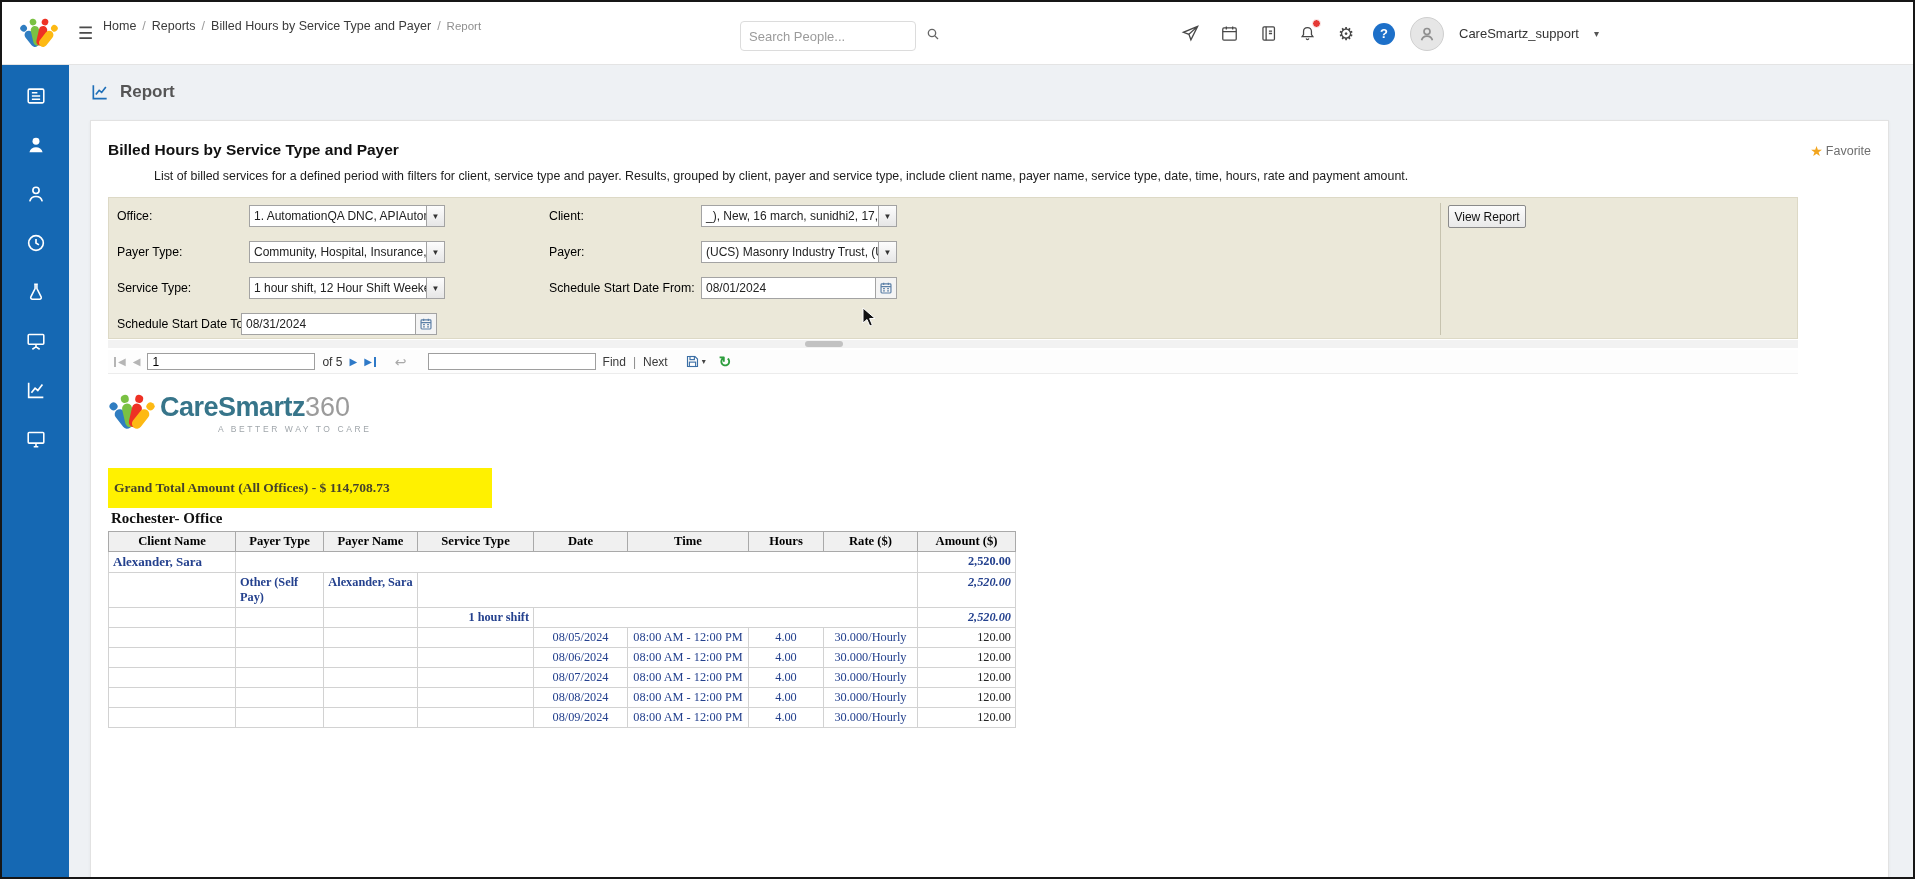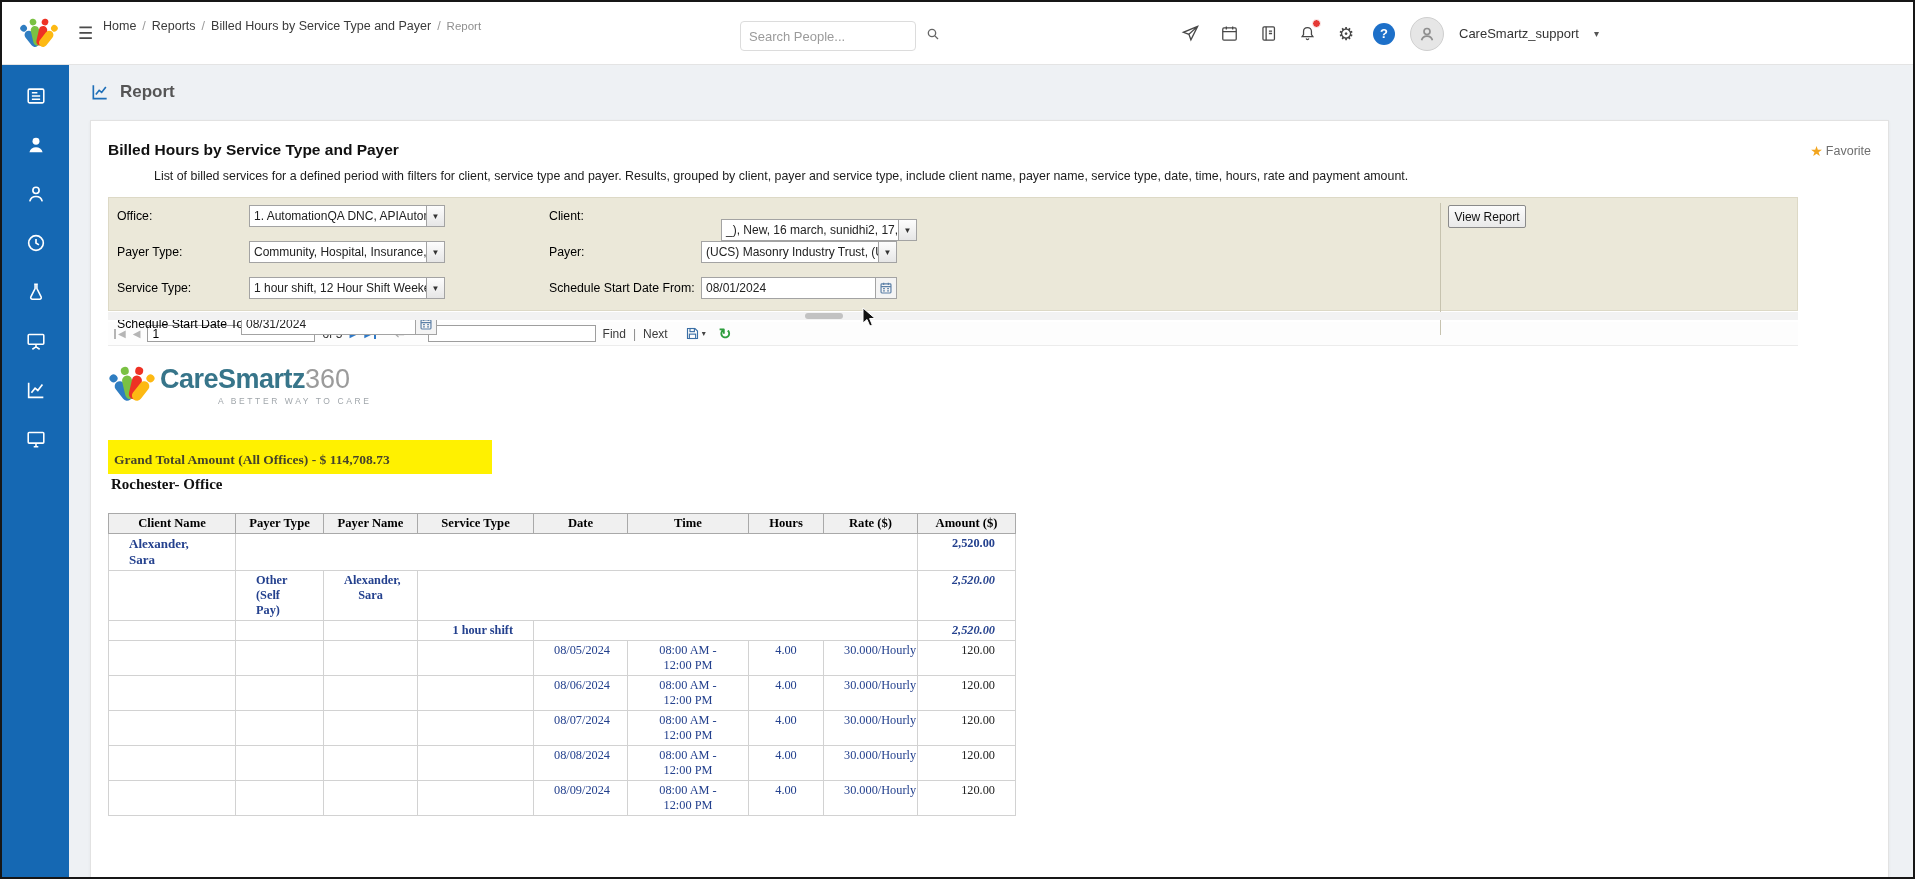--- a/index.html
+++ b/index.html
@@ -56,21 +56,21 @@
   .card { position:absolute; left:21px; top:55px; width:1799px; height:940px; background:#fff;
           border:1px solid #e2e2e2; box-shadow:0 1px 3px rgba(0,0,0,.05); padding:0 17px; }
   .card-head { display:flex; justify-content:space-between; align-items:flex-start; padding-top:20px; }
   .report-heading { font-size:15.5px; font-weight:bold; color:#101010; }
   .favorite { display:flex; align-items:center; gap:3px; font-size:12.5px; color:#6e6e6e;
               cursor:pointer; margin-top:2px; }
   .favorite .star { color:#f2a51f; font-size:14px; }
   .desc { margin-top:10px; font-size:12.4px; color:#1c1c1c;margin-left:46px; }
 
   
-  .filter-panel { position:relative; margin-top:14px; width:1690px; height:114px;
+  .filter-panel { position:relative; margin-top:14px; width:1690px; height:142px;
                   background:#ebe8d9; border:1px solid #ddd9c6; font-size:12.3px; }
   .fl { position:absolute; color:#000; white-space:nowrap; }
   .fctrl { position:absolute; height:22px; background:#fff; border:1px solid #a3a3a3;
            display:flex; align-items:stretch; font-size:12px; color:#222; cursor:pointer; }
   .fctrl .txt { flex:1; padding:3px 4px 0 4px; white-space:nowrap; overflow:hidden; }
   .dd-btn { width:18px; border-left:1px solid #a3a3a3; background:linear-gradient(#fdfdfd,#e6e6e6);
             display:flex; align-items:center; justify-content:center; font-size:8px; color:#333; }
   .date-ctrl input { flex:1; border:none; outline:none; font-size:12px; padding:0 4px; color:#222;
                      font-family:"Liberation Sans", sans-serif; min-width:0; }
   .cal-btn { width:21px; border-left:1px solid #a3a3a3; background:#f4f4f4;
@@ -106,28 +106,28 @@
 
   
   .report-body { margin-top:12px; font-family:"Liberation Serif", serif; }
   .logo-row { display:flex; align-items:flex-start; gap:4px; }
   .logo-text { line-height:1; padding-top:8px; font-family:"Liberation Sans", sans-serif; }
   .lt-main { font-size:27px; font-weight:bold; color:#37758a; letter-spacing:-0.5px; }
   .lt-360 { font-size:27px; font-weight:400; color:#9b9b9b; }
   .lt-tag { font-size:8.5px; letter-spacing:2.6px; color:#a0a6ab; margin-top:4px; padding-left:58px; }
 
   .grand-total { margin-top:30px; width:384px; background:#fff100; color:#46432c;
-                 font-weight:bold; font-size:13.5px; padding:12px 6px 6px 6px; }
+                 font-weight:bold; font-size:13.5px; padding:12px 6px 12px 6px; }
   .office-heading { font-size:15px; font-weight:bold; color:#101010; margin:2px 0 0 3px; }
 
   .rpt-table { border-collapse:collapse; table-layout:fixed; width:907px; font-size:12.3px;
-               margin-top:20px; }
+               margin-top:4px; }
   .rpt-table th { border:1px solid #a9a9a9; background:#f0f0f0; font-weight:bold; color:#000;
                   padding:2px 4px; font-size:12.6px; }
-  .rpt-table td { border:1px solid #d2d2d2; padding:2px 20px; vertical-align:top; height:18px; }
+  .rpt-table td { border:1px solid #d2d2d2; padding:2px 4px; vertical-align:top; height:18px; }
   .blue { color:#24418e; }
   .cell-client { font-weight:bold; font-size:13px; }
   .cell-payer-type { font-weight:bold; }
   .cell-payer-name { font-weight:bold; text-align:center; }
   .cell-service { font-weight:bold; text-align:right; }
   .amt { text-align:right; font-weight:bold; }
   .amt.i { font-style:italic; }
   .detail td { text-align:center; }
   .detail .d-amt { text-align:right; color:#222; }
 
@@ -293,21 +293,21 @@
       </div>
       <p class="desc">List of billed services for a defined period with filters for client, service type and payer. Results, grouped by client, payer and service type, include client name, payer name, service type, date, time, hours, rate and payment amount.</p>
 
       <div class="filter-panel">
         <span class="fl" style="left:8px; top:11px;">Office:</span>
         <div class="fctrl" style="left:140px; top:7px; width:196px;">
           <span class="txt">1. AutomationQA DNC, APIAutom</span>
           <span class="dd-btn">▼</span>
         </div>
         <span class="fl" style="left:440px; top:11px;">Client:</span>
-        <div class="fctrl" style="left:592px; top:21px; width:196px;margin-left:20px;">
+        <div class="fctrl" style="left:592px; top:7px; width:196px;">
           <span class="txt">_), New, 16 march, sunidhi2, 17,</span>
           <span class="dd-btn">▼</span>
         </div>
 
         <span class="fl" style="left:8px; top:47px;">Payer Type:</span>
         <div class="fctrl" style="left:140px; top:43px; width:196px;">
           <span class="txt">Community, Hospital, Insurance,</span>
           <span class="dd-btn">▼</span>
         </div>
         <span class="fl" style="left:440px; top:47px;">Payer:</span>

